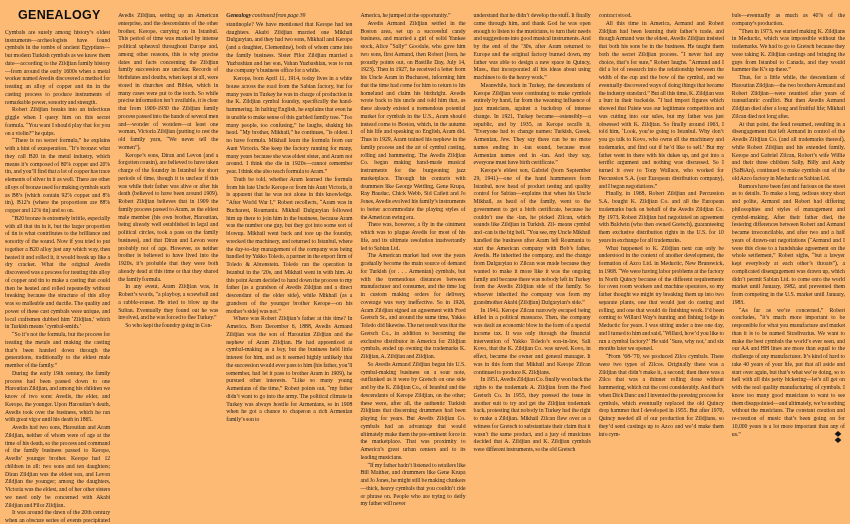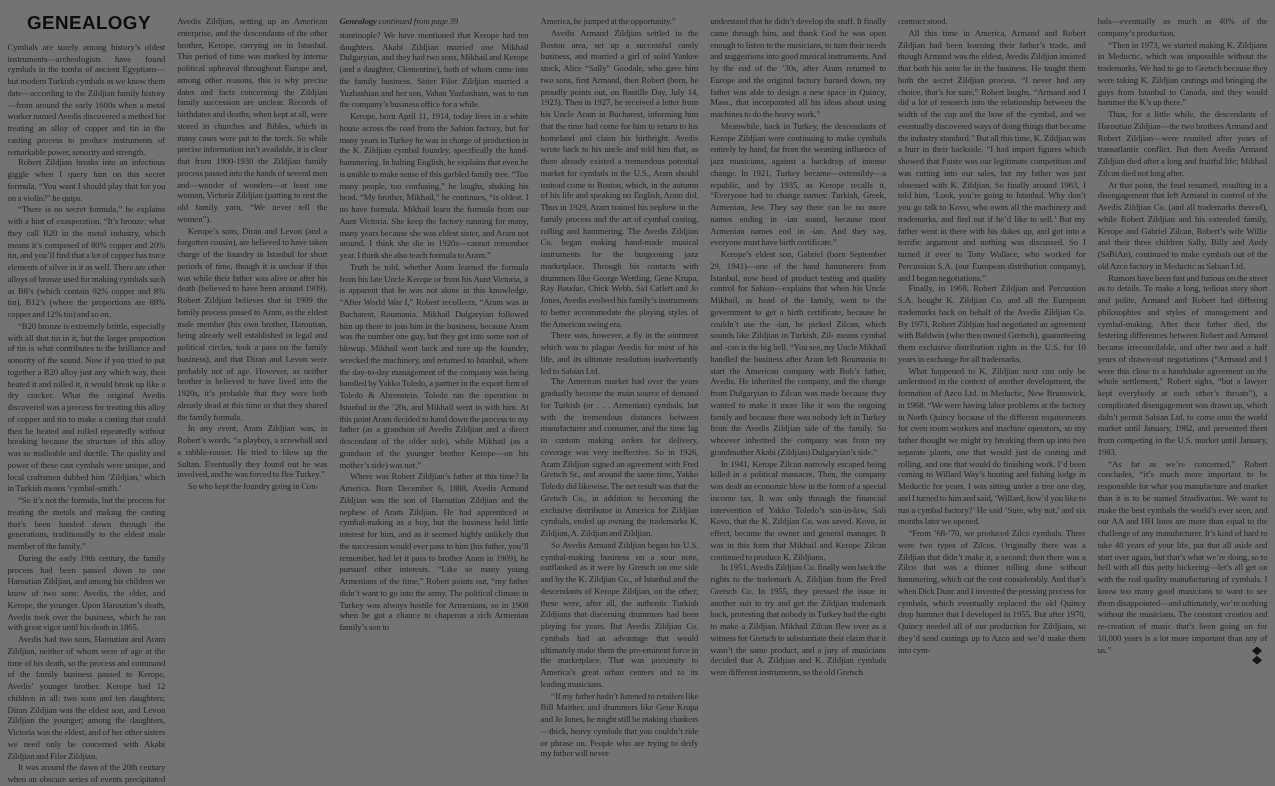--- a/index.html
+++ b/index.html
@@ -1,18 +1,18 @@
 <!DOCTYPE html>
 <html><head>
 <meta charset="utf-8">
 <style>
   html,body{margin:0;padding:0;background:#efede7;}
   .page{
     position:relative;width:850px;height:524px;box-sizing:border-box;
-    padding:12px 5px 0 5px;overflow:hidden;background:#737373;
+    padding:12px 5px 0 5px;overflow:hidden;background:#fdba74;
   }
   .cols{display:flex;gap:8px;align-items:flex-start;}
   .col{
     min-width:0;
     font-family:"Liberation Serif", serif;
     font-size:5.8px;line-height:7.75px;
     color:#222;text-align:justify;
     letter-spacing:-0.05px;word-spacing:-0.3px;
   }
   .col:nth-child(1){flex:105 1 0;}

